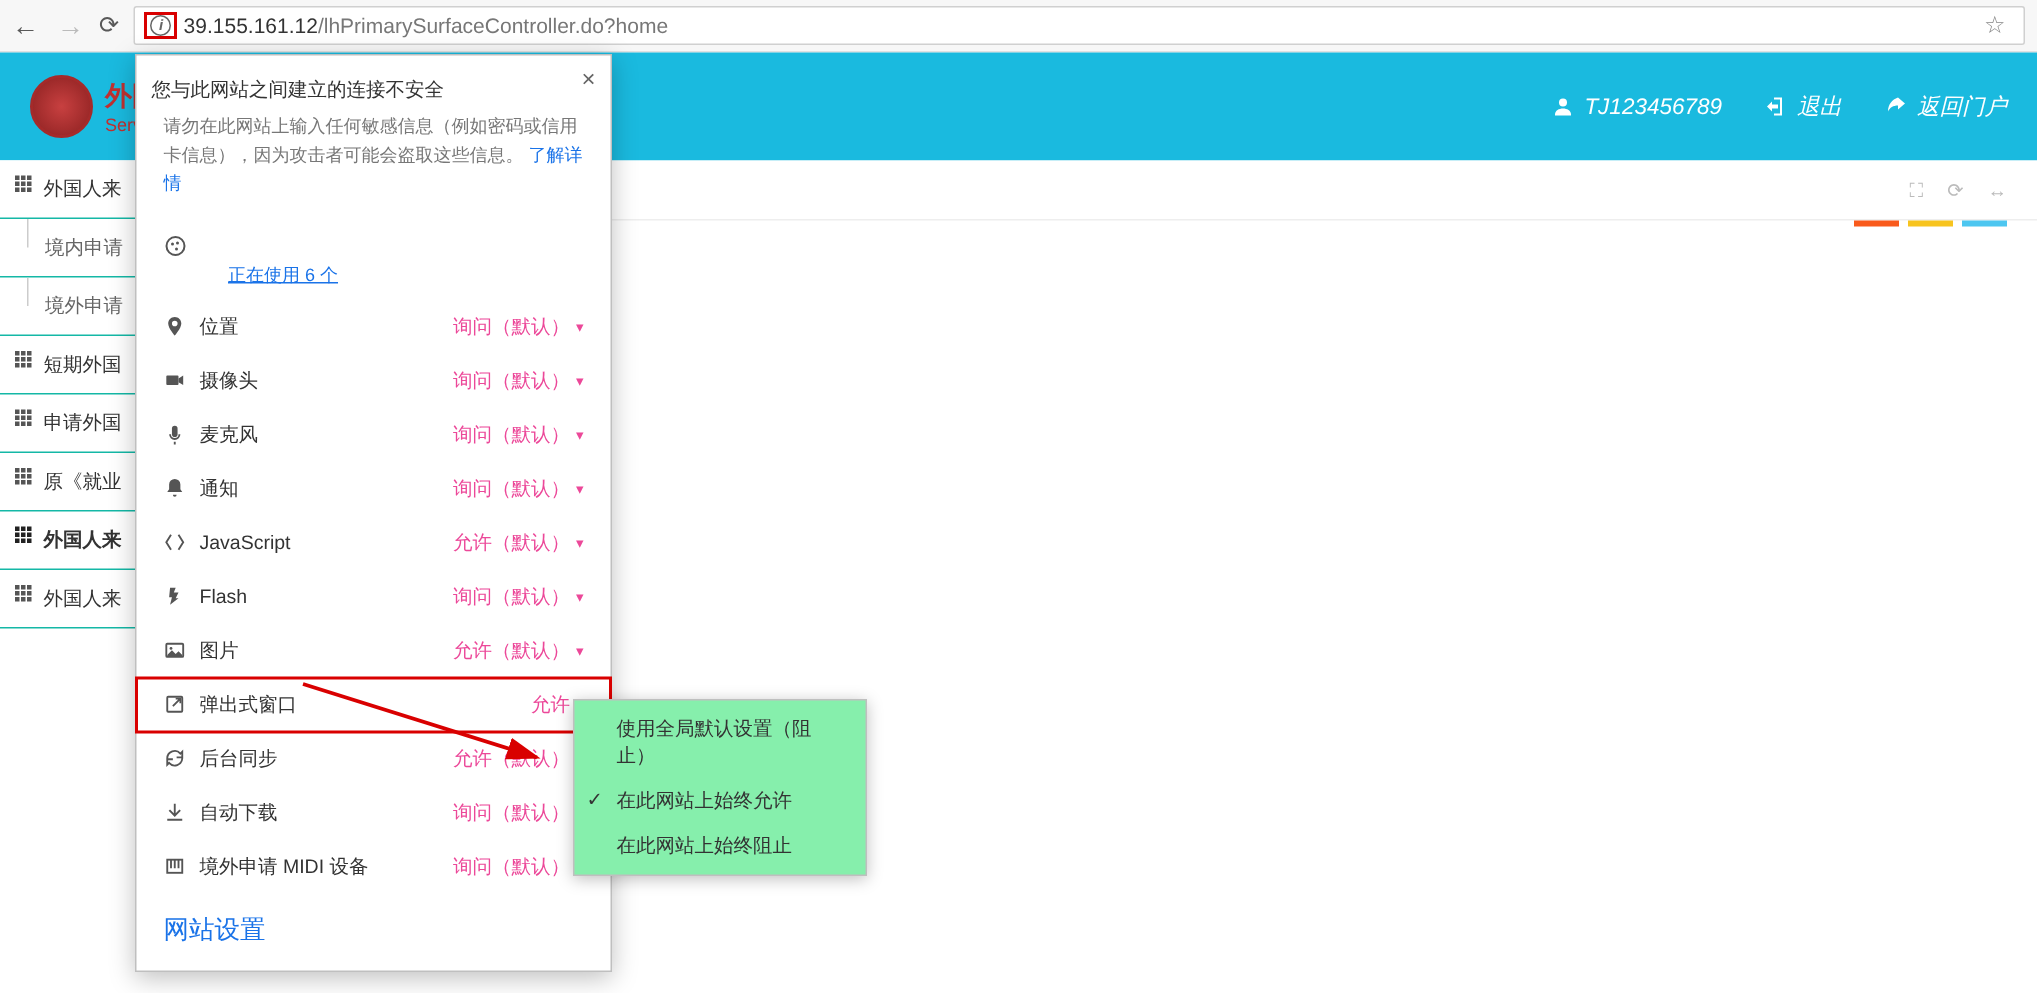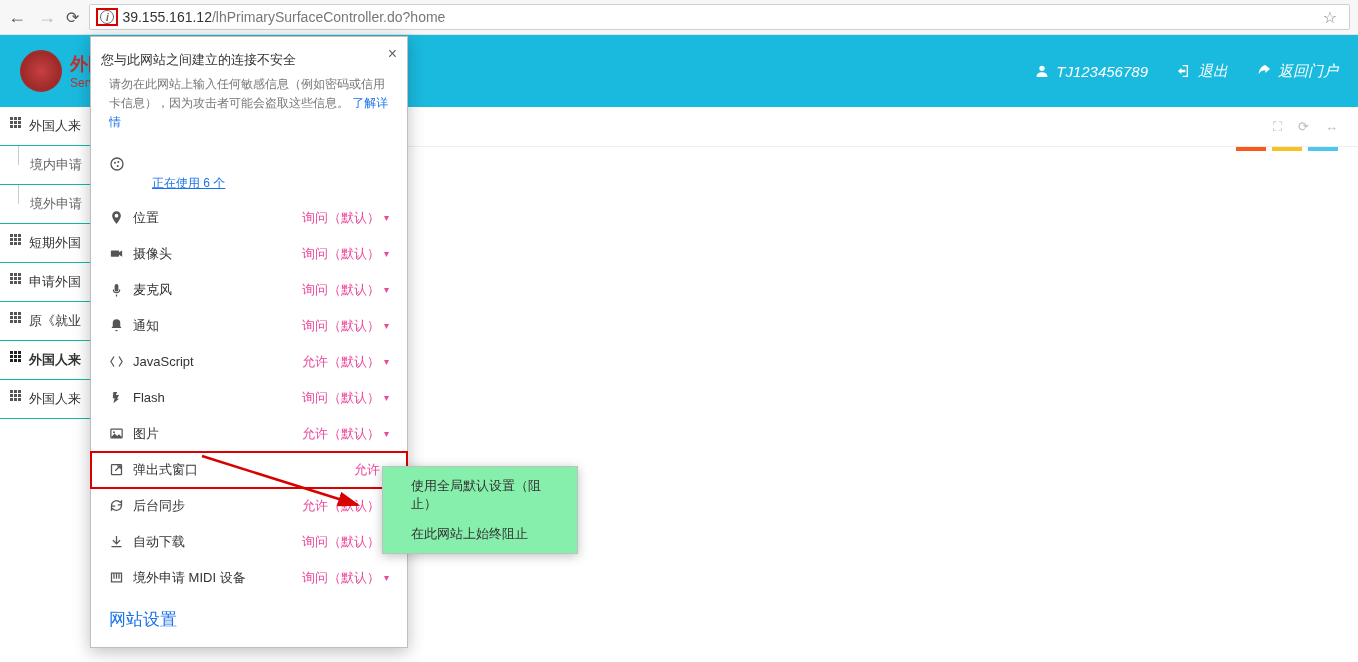--- a/index.html
+++ b/index.html
@@ -344,20 +344,21 @@
         <span class="val">询问（默认）</span>
       </div>
     </div>
   <div class="site-settings">
     <a href="#">网站设置</a>
   </div>
 </div>
 
 <div class="submenu" id="submenu">
     <div class="opt">使用全局默认设置（阻止）</div>
+    <div class="opt sel">在此网站上始终允许</div>
     <div class="opt">在此网站上始终阻止</div>
   </div>
 
 <svg class="arrow-svg" width="180" height="70">
   <defs>
       <marker id="ah" markerWidth="10" markerHeight="10" refX="8" refY="3" orient="auto">
         <path d="M0,0 L9,3 L0,6 z" fill="#d90000"></path>
       </marker>
     </defs>
   <line x1="4" y1="6" x2="160" y2="55" stroke="#d90000" stroke-width="2.5" marker-end="url(#ah)"></line>

